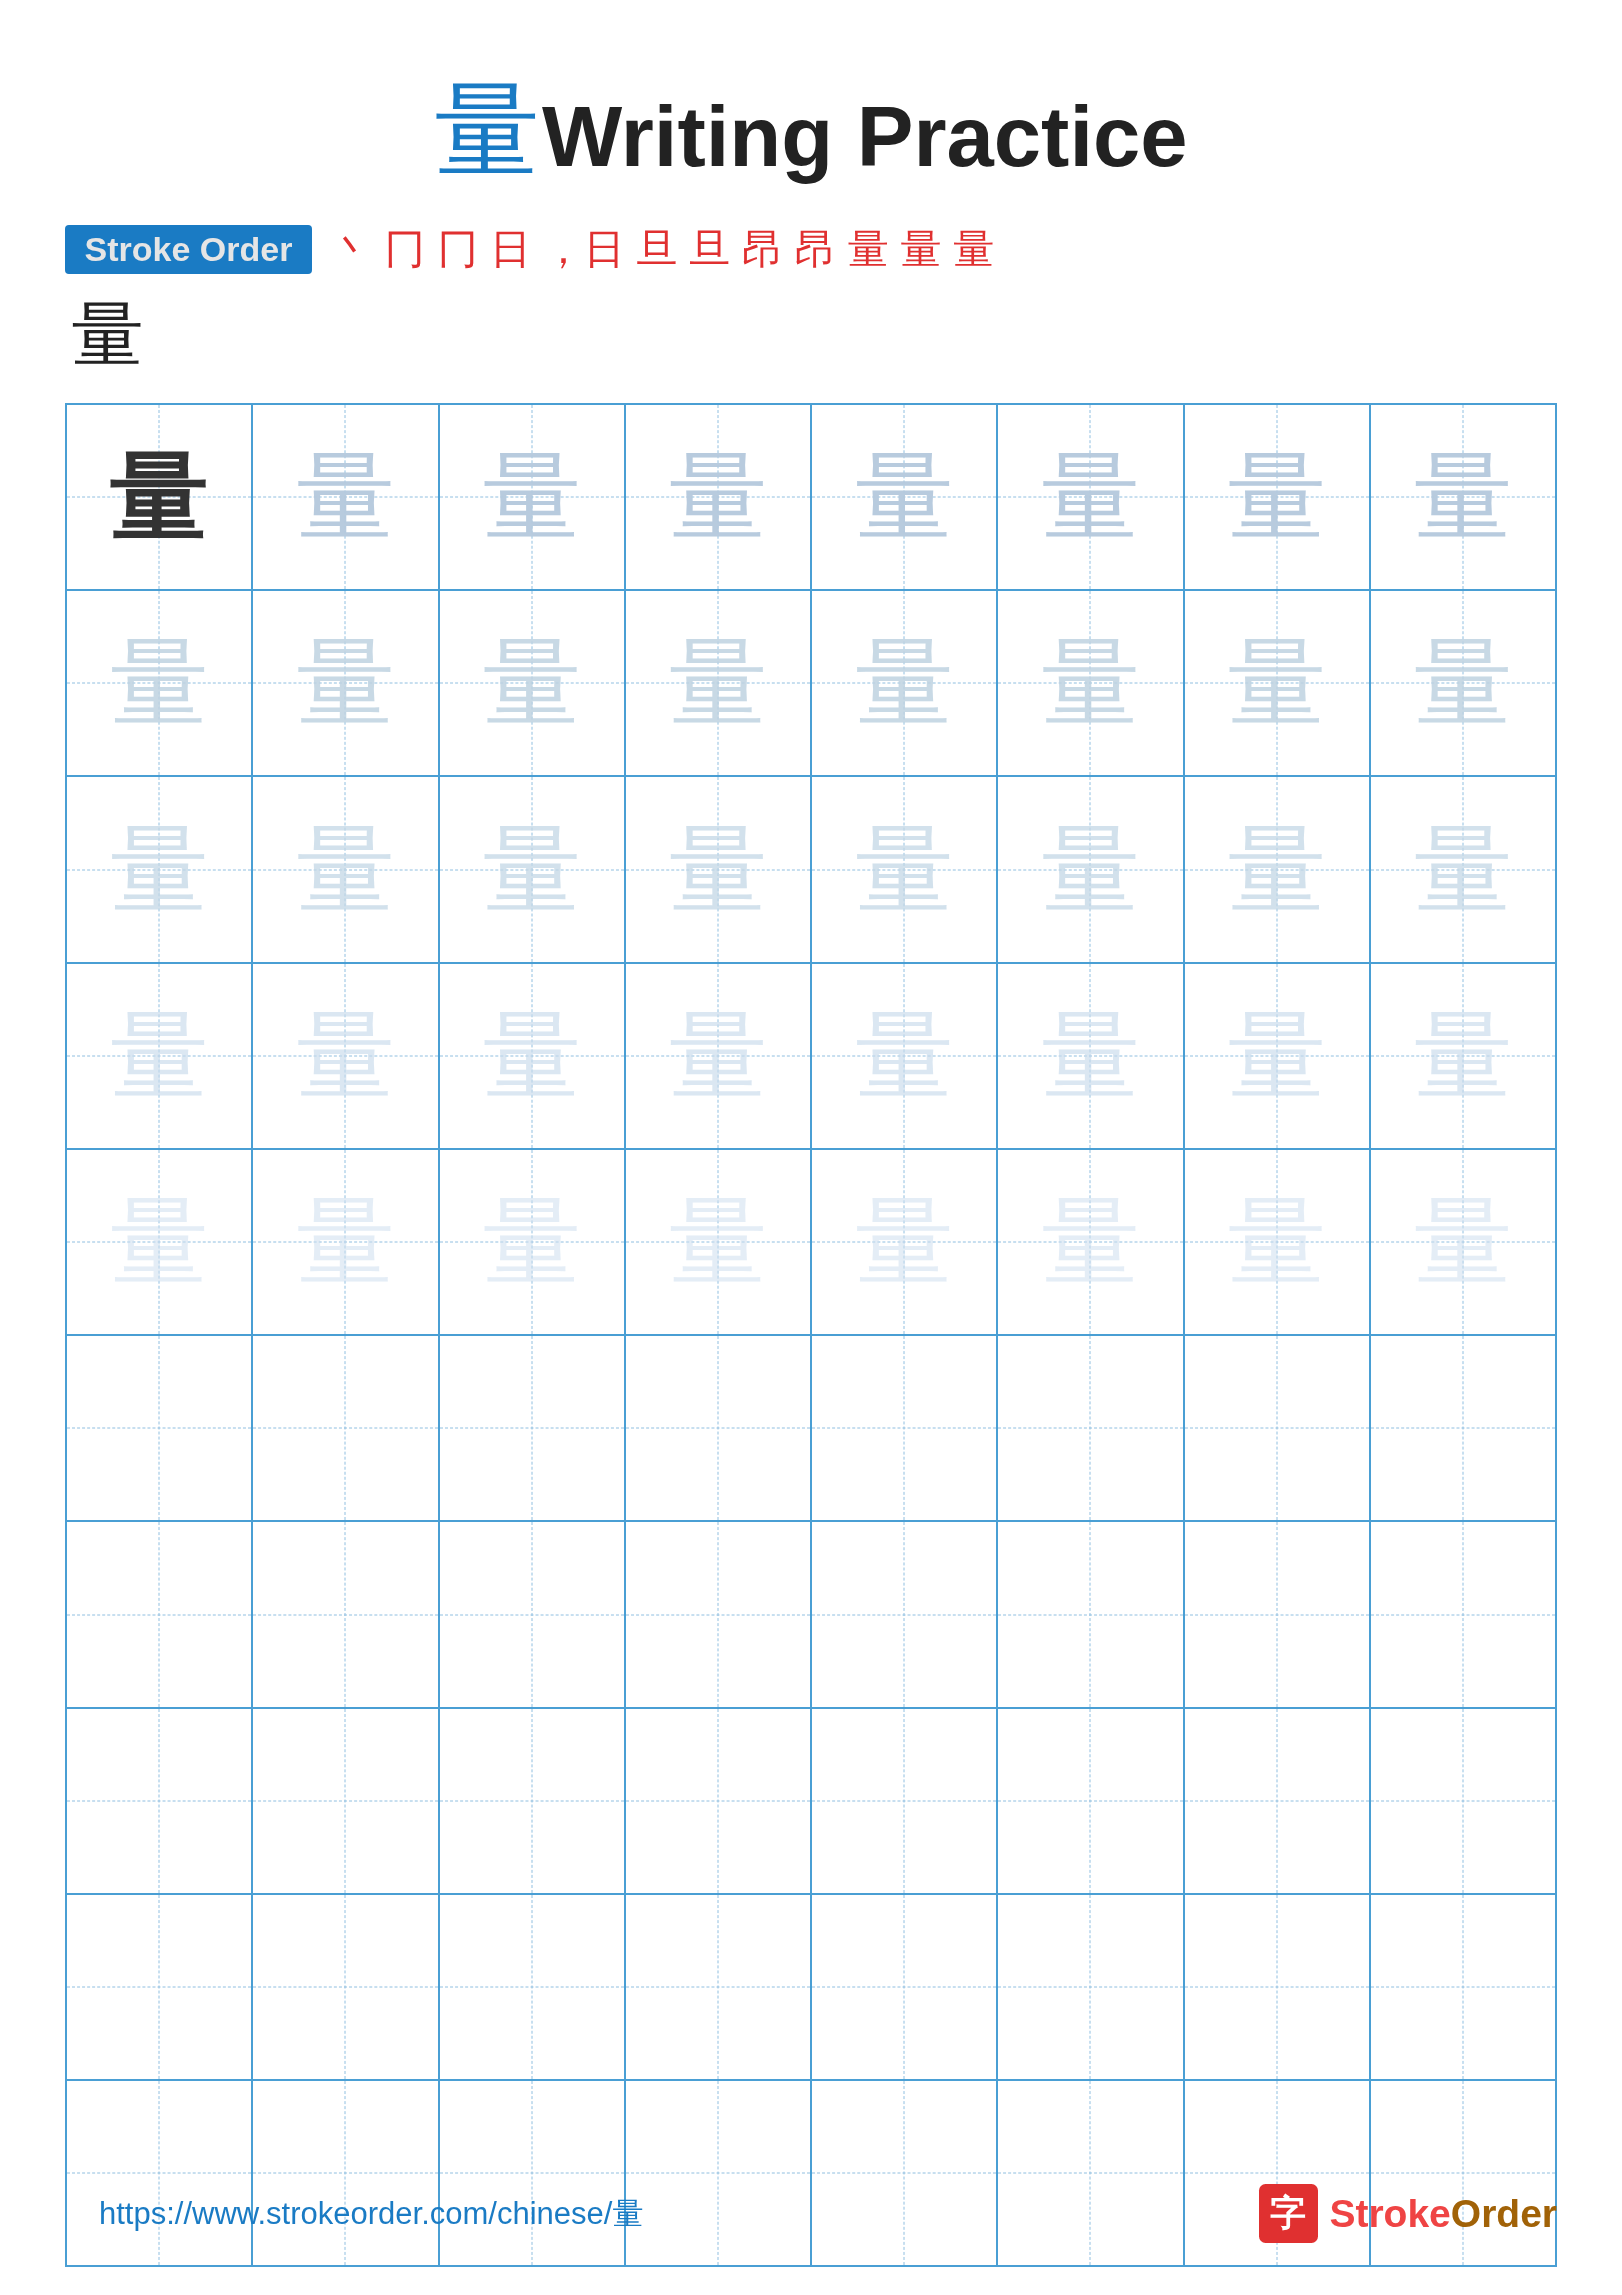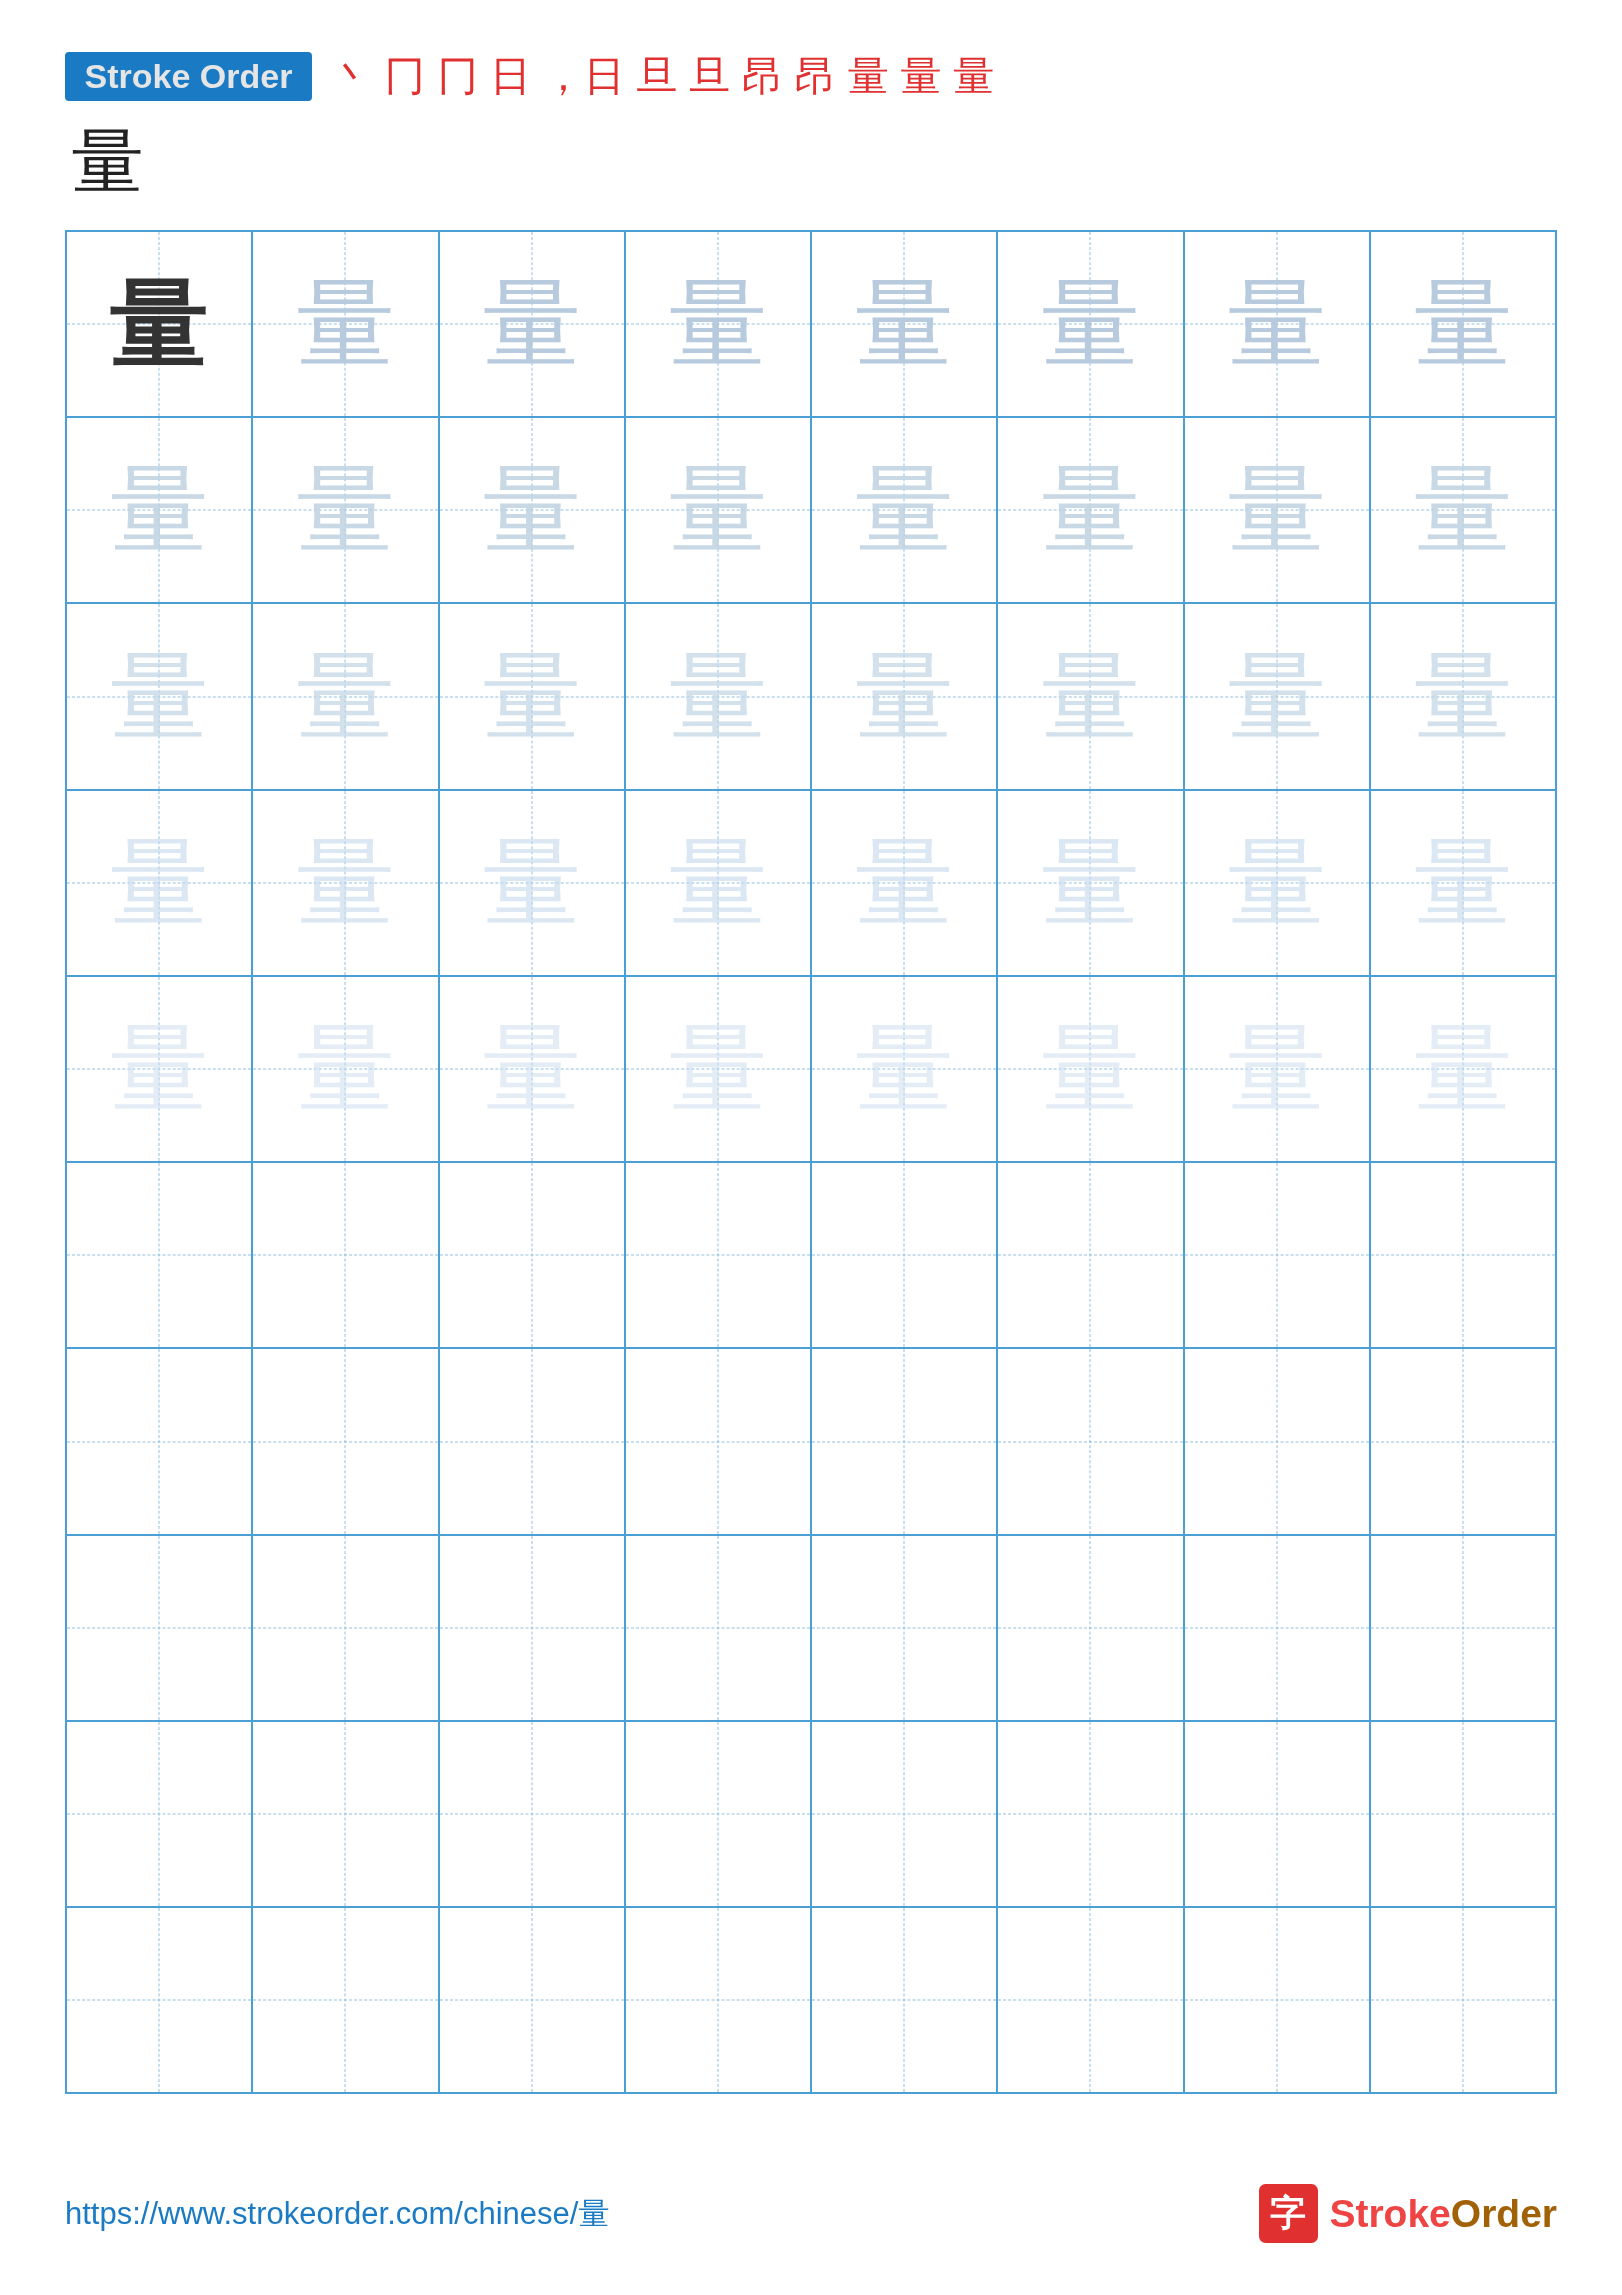--- a/index.html
+++ b/index.html
@@ -178,20 +178,21 @@
       display: flex;
       align-items: center;
       justify-content: space-between;
     }
 
     .footer-url {
       font-size: 31px;
       color: #1a7bc4;
       font-family: Arial, sans-serif;
       text-decoration: none;
+      padding-left: 34px;
     }
 
     .footer-brand {
       display: flex;
       align-items: center;
       gap: 11.8px;
     }
 
     .footer-brand-icon {
       width: 59px;
@@ -216,20 +217,24 @@
 
     .footer-brand-text span {
       color: #a16207;
     }
   </style>
 </head>
 <body>
 
 <div class="page">
 
+  <div class="title-area">
+    <span class="title-char">量</span>
+    <span class="title-text">Writing Practice</span>
+  </div>
 
   <div class="stroke-order-section">
     <div class="stroke-order-badge">Stroke Order</div>
     <div class="stroke-sequence">
       <span class="stroke-step">丶</span>
       <span class="stroke-step">冂</span>
       <span class="stroke-step">冂</span>
       <span class="stroke-step">日</span>
       <span class="stroke-step">，日</span>
       <span class="stroke-step">旦</span>

